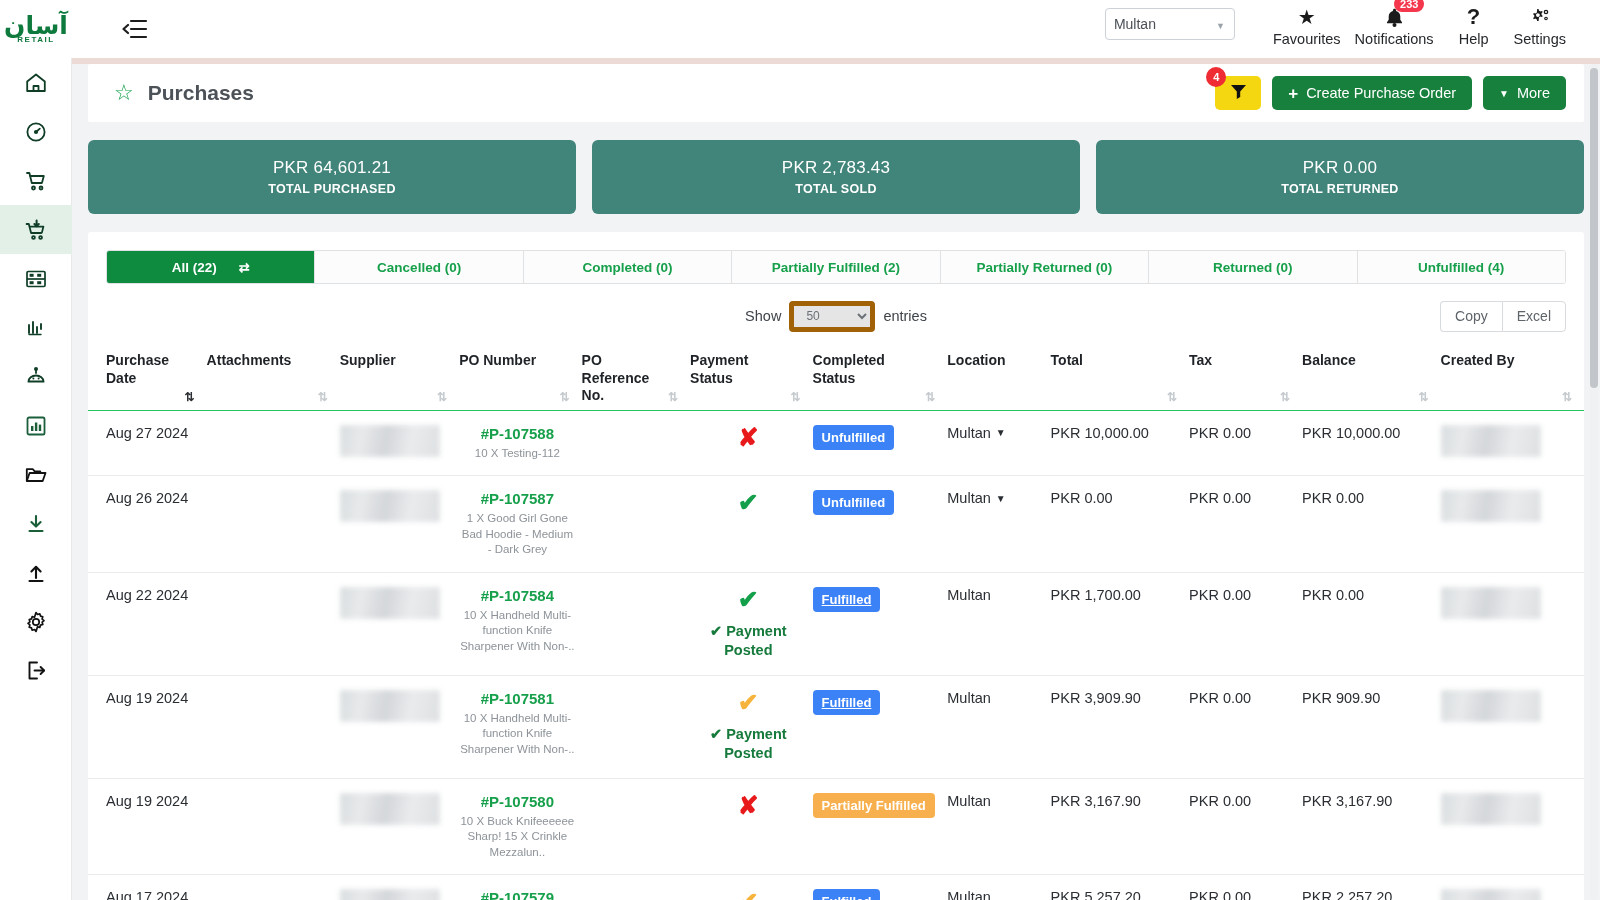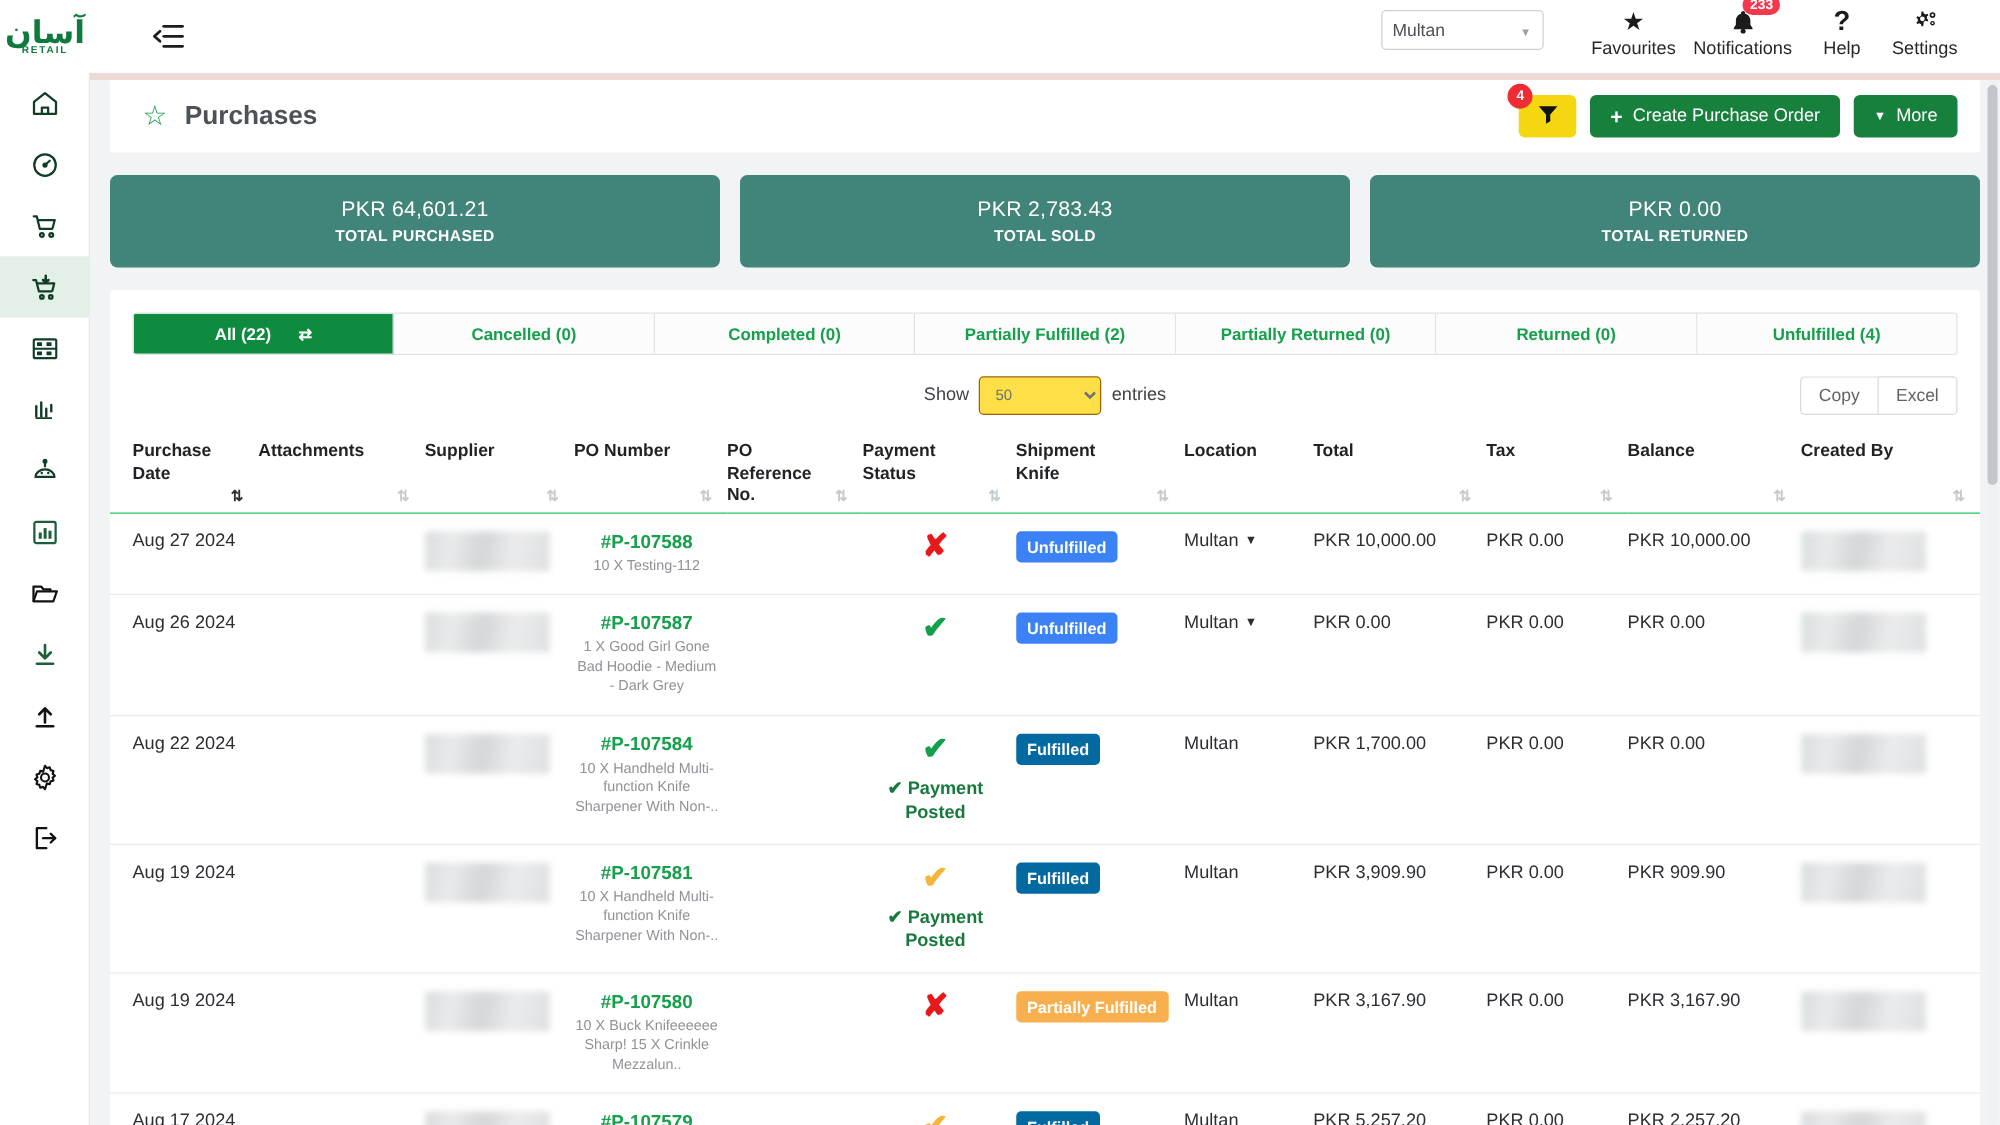--- a/index.html
+++ b/index.html
@@ -106,35 +106,35 @@
     display: flex; flex-direction: column; align-items: center; justify-content: center;
   }
   .stat-val { font-size: 17px; letter-spacing: .2px; }
   .stat-label { font-size: 12.5px; font-weight: 700; letter-spacing: .3px; margin-top: 4px; }
 
   .panel {
     background: #fff; margin: 18px 16px 0; border-radius: 3px;
     padding: 18px 0 0; height: 700px; overflow: hidden; position: relative;
   }
 
-  .tabs { display: flex; margin: 0 18px; border: 1px solid #dfe2e5; border-radius: 3px; overflow: hidden; justify-content: flex-end; }
+  .tabs { display: flex; margin: 0 18px; border: 1px solid #dfe2e5; border-radius: 3px; overflow: hidden; }
   .tab {
     flex: 1; height: 32px; display: flex; align-items: center; justify-content: center;
     font-size: 13.5px; font-weight: 700; color: #17a04b; background: #fcfcfc;
     border-right: 1px solid #dfe2e5; cursor: pointer; gap: 22px;
   }
   .tab:last-child { border-right: none; }
   .tab.active { background: #0e8b3f; color: #fff; }
   .tab .sync { font-size: 13px; }
 
   .tablecontrols { display: flex; align-items: center; margin: 16px 18px 0; position: relative; height: 32px; }
   .show-wrap { margin: 0 auto; display: flex; align-items: center; gap: 8px; font-size: 14.5px; color: #3e444a; }
   .entries-select {
-    width: 98px; height: 31px; border: 1px solid #a16207; border-radius: 4px;
-    padding: 0 8px; font-size: 12px; color: #6b7177; background: #fde047;
+    width: 86px; height: 31px; border: 5px solid #a16207; border-radius: 4px;
+    padding: 0 8px; font-size: 12px; color: #6b7177; background: #e5e5e5;
     font-family: "Liberation Sans", sans-serif; cursor: pointer;
   }
   .export-grp { position: absolute; right: 0; display: flex; }
   .export-btn {
     border: 1px solid #d7dbdf; background: #fff; height: 31px; padding: 0 14px;
     font-size: 14px; color: #5e646a; cursor: pointer;
     font-family: "Liberation Sans", sans-serif;
   }
   .export-btn:first-child { border-radius: 4px 0 0 4px; border-right: none; }
   .export-btn:last-child { border-radius: 0 4px 4px 0; }
@@ -167,21 +167,21 @@
   .mark { font-size: 25px; font-weight: 700; line-height: 1; }
   .mark.x { color: #e8191b; }
   .mark.ok { color: #14a04a; }
   .mark.warn { color: #f6b43c; }
   .pay-posted { color: #157a3b; font-weight: 700; font-size: 14.5px; text-align: center; line-height: 1.35; }
   .badge {
     display: inline-block; color: #fff; font-size: 13px; font-weight: 700;
     padding: 5px 9px; border-radius: 4px; white-space: nowrap;
   }
   .badge.unfulfilled { background: #3b82f6; }
-  .badge.fulfilled { background: #0369a1; }
+  .badge.fulfilled { background: #3b82f6; text-decoration: underline; }
   .badge.partial { background: #f8b04f; }
   .loc-cell { display: flex; align-items: center; gap: 5px; }
   .loc-cell .cv { font-size: 10px; color: #2a2e33; }
   .num { white-space: nowrap; }
 
   .vscroll {
     position: absolute; right: 2px; top: 6px; width: 8px; height: 836px;
     background: #f0f1f2; border-radius: 4px; z-index: 40;
   }
   .vthumb {
@@ -482,21 +482,21 @@
           </th>
           <th style="width:110px;">
             <span class="hlabel" style="max-width:72px;">PO Reference No.</span>
             <span class="sortico">⇅</span>
           </th>
           <th style="width:125px;">
             <span class="hlabel" style="max-width:75px;">Payment Status</span>
             <span class="sortico">⇅</span>
           </th>
           <th style="width:135px;">
-            <span class="hlabel" style="max-width:80px;">Shipment Knife</span>
+            <span class="hlabel" style="max-width:80px;">Completed Status</span>
             <span class="sortico">⇅</span>
           </th>
           <th style="width:105px;">
             <span class="hlabel">Location</span>
           </th>
           <th style="width:140px;">
             <span class="hlabel">Total</span>
             <span class="sortico">⇅</span>
           </th>
           <th style="width:115px;">

